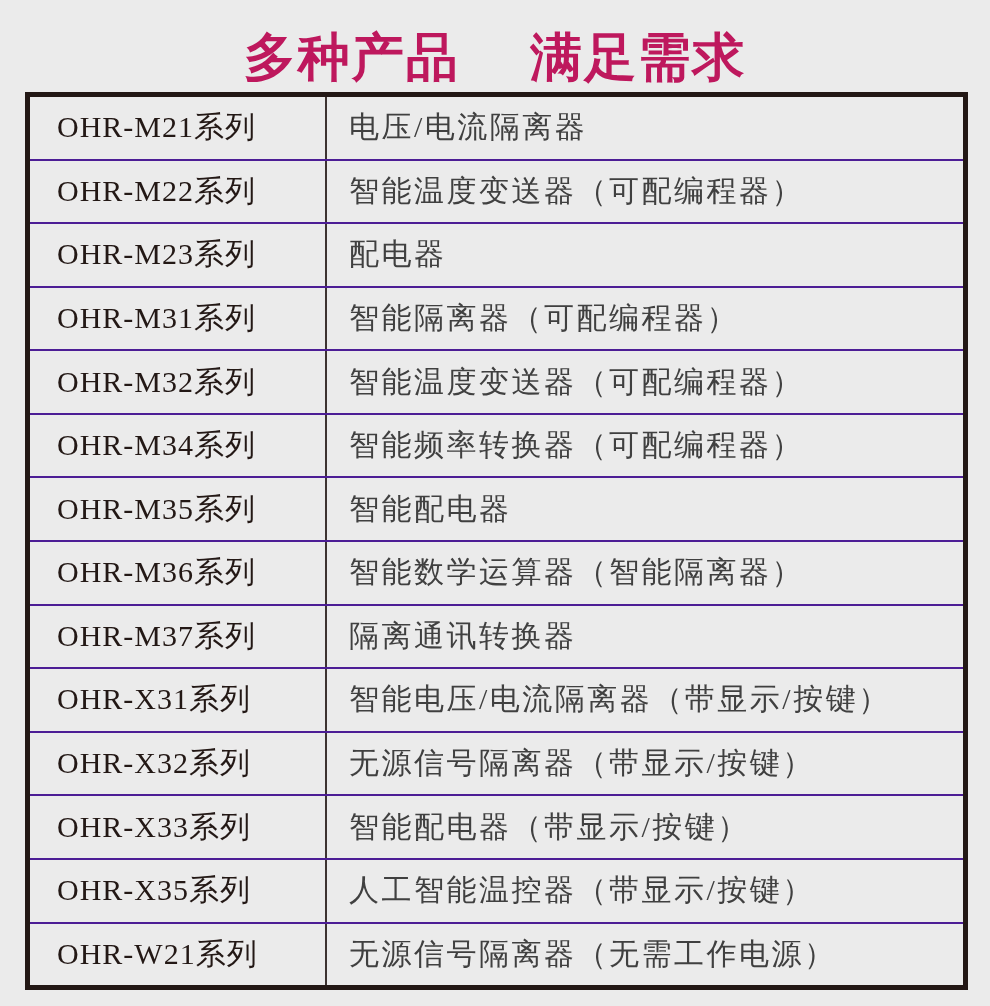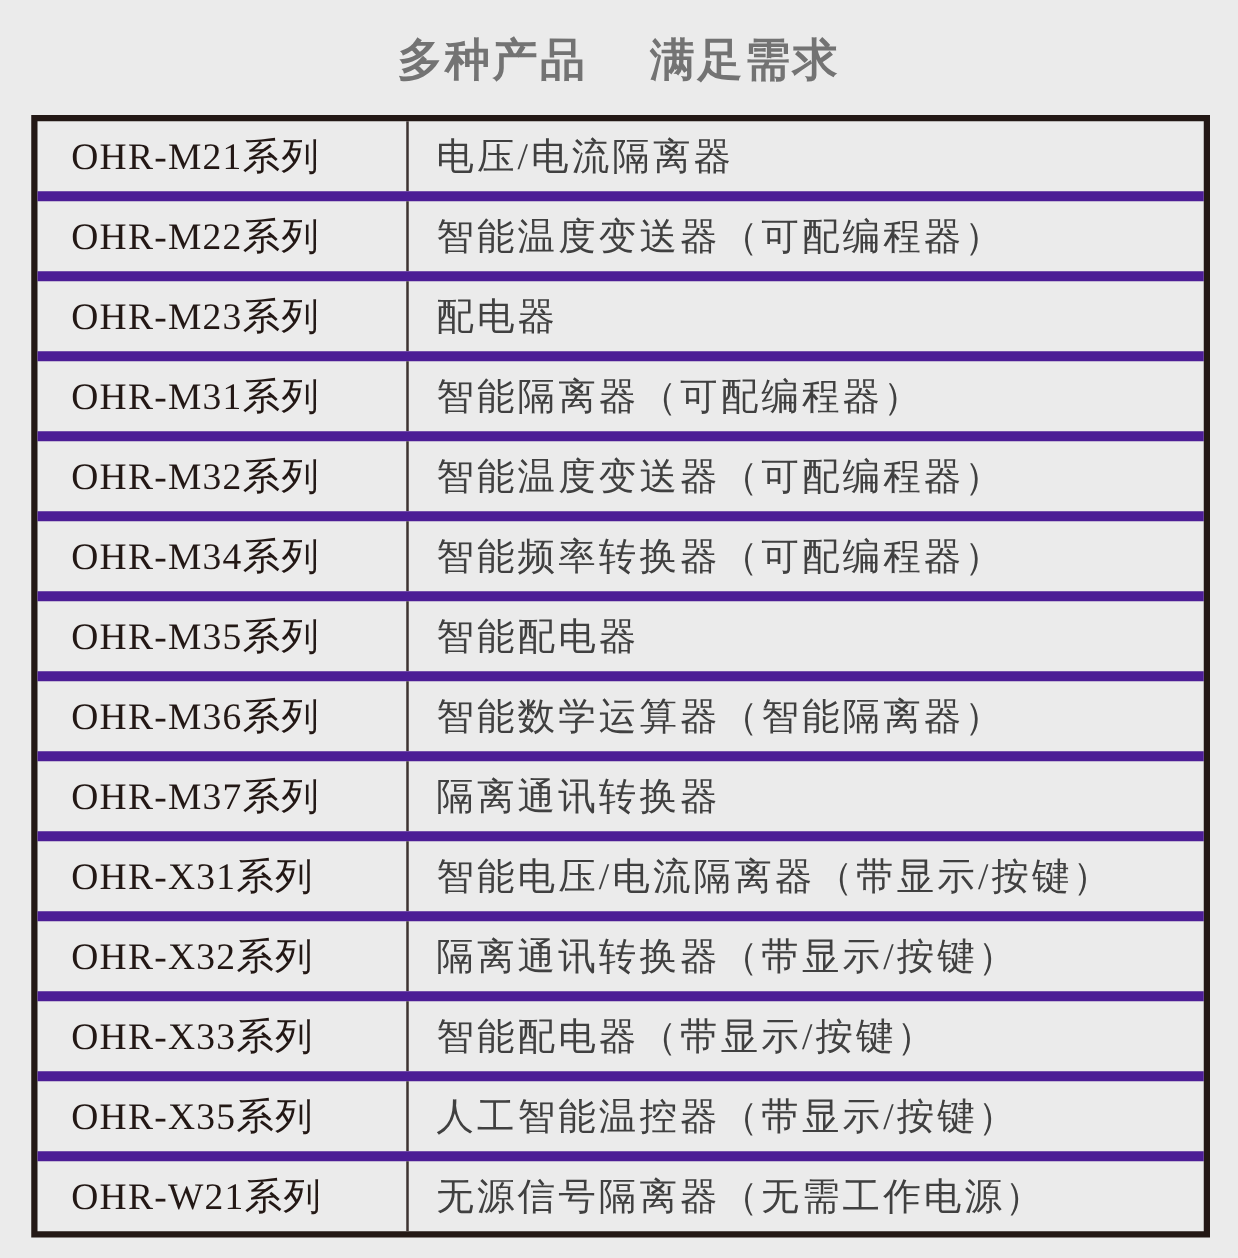--- a/index.html
+++ b/index.html
@@ -15,42 +15,42 @@
     overflow: hidden;
   }
   .page-title {
     position: absolute;
     top: 26px;
     left: 0;
     width: 100%;
     text-align: center;
     font-family: "Liberation Sans", "DejaVu Sans", sans-serif;
     font-weight: bold;
-    font-size: 36px;
+    font-size: 52px;
     line-height: 1.2;
-    color: #737373;
+    color: #be185d;
     letter-spacing: 2px;
     white-space: pre;
   }
   .product-table {
     position: absolute;
     left: 25px;
     top: 92px;
     width: 943px;
     height: 898px;
     box-sizing: border-box;
     border: 5px solid #231815;
     display: flex;
     flex-direction: column;
     background: #ebebeb;
   }
   .table-row {
     flex: 1 1 0;
     display: flex;
-    border-top: 8px solid #4c1d95;
+    border-top: 2px solid #4c1d95;
     min-height: 0;
   }
   .table-row:first-child {
     border-top: none;
   }
   .series-cell {
     flex: 0 0 285px;
     box-sizing: border-box;
     border-right: 2px solid #3d3331;
     display: flex;
@@ -126,21 +126,21 @@
     <div class="desc-cell">隔离通讯转换器</div>
   </div>
 
   <div class="table-row">
     <div class="series-cell">OHR-X31系列</div>
     <div class="desc-cell">智能电压/电流隔离器（带显示/按键）</div>
   </div>
 
   <div class="table-row">
     <div class="series-cell">OHR-X32系列</div>
-    <div class="desc-cell">隔离通讯转换器（带显示/按键）</div>
+    <div class="desc-cell">无源信号隔离器（带显示/按键）</div>
   </div>
 
   <div class="table-row">
     <div class="series-cell">OHR-X33系列</div>
     <div class="desc-cell">智能配电器（带显示/按键）</div>
   </div>
 
   <div class="table-row">
     <div class="series-cell">OHR-X35系列</div>
     <div class="desc-cell">人工智能温控器（带显示/按键）</div>

